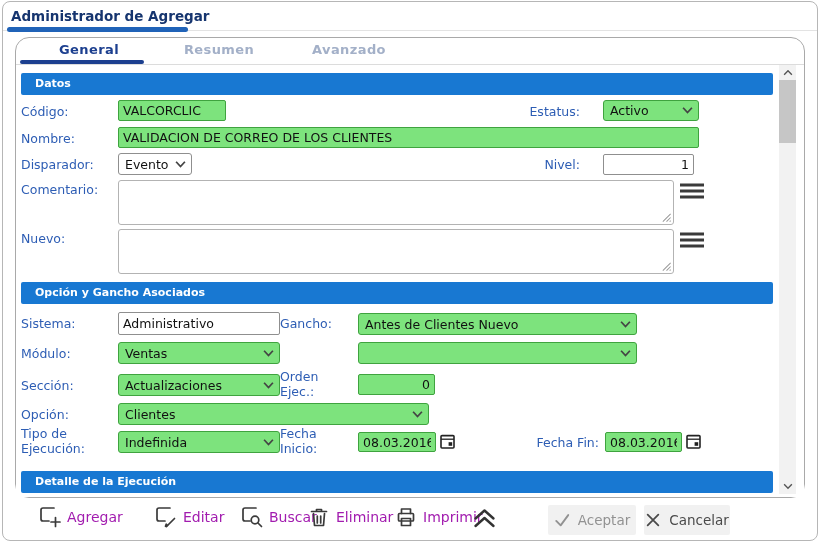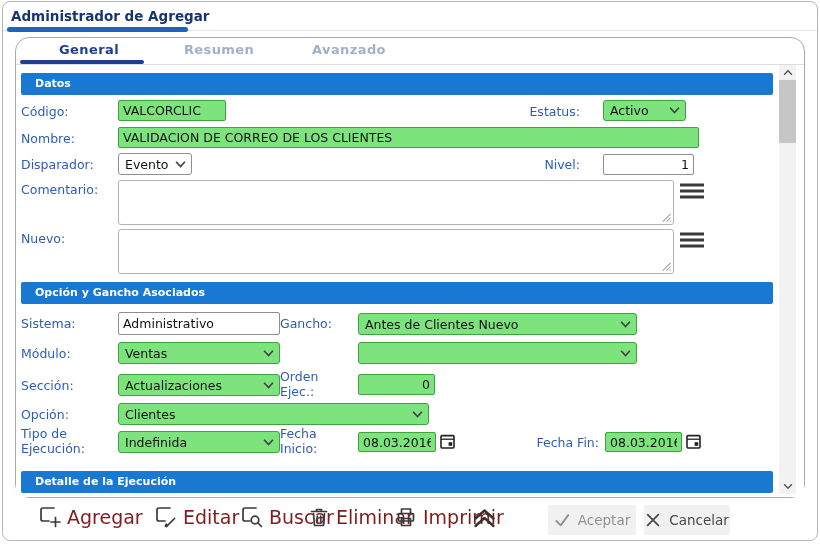--- a/index.html
+++ b/index.html
@@ -47,21 +47,21 @@
   .sb-btn{position:absolute;left:0;width:17px;height:15px;display:flex;align-items:center;justify-content:center;cursor:pointer;}
   .sb-btn.up{top:0;} .sb-btn.down{bottom:0;}
   .sb-btn path{fill:none;stroke:#555;stroke-width:1.6px;}
   .sb-thumb{position:absolute;left:0;top:15px;height:63px;width:17px;background:#c6c6c6;cursor:pointer;}
   
   .toolbar{position:absolute;left:0;right:0;bottom:2px;height:38px;}
   .tb-item{position:absolute;top:6px;display:flex;align-items:center;gap:6px;cursor:pointer;}
   .tb-ic{width:22px;height:22px;flex:none;}
   .tb-ic path,.tb-ic rect,.tb-ic circle,.tb-ic line{stroke:#3a3a3a;stroke-width:1.7px;fill:none;
     stroke-linecap:round;stroke-linejoin:round;}
-  .tb-lbl{color:#7f1d1d;font-size:19px;}
+  .tb-lbl{color:#a21caf;font-size:14px;}
   .btn{position:absolute;top:5px;height:30px;background:#f1f1f1;border:none;border-radius:2px;
     display:flex;align-items:center;justify-content:center;gap:8px;
     font-family:"DejaVu Sans","Liberation Sans",sans-serif;font-size:13.5px;cursor:pointer;}
   .btn svg{width:16px;height:16px;flex:none;}
   .btn.disabled{color:#929292;}
   .btn.cancel{color:#4a4a4a;}
 </style>
 </head>
 <body>
 
@@ -87,21 +87,21 @@
     </div>
 
     <div class="scrollarea">
 
       <div class="sec-h" style="top:8px">Datos</div>
 
       <div class="flabel" style="left:5px;top:39px">Código:</div>
       <input class="inp green" style="left: 102px; top: 35px; width: 108px;" value="VALCORCLIC">
 
       <div class="flabel r" style="left:464px;top:39px;width:100px">Estatus:</div>
-      <div class="sel green" style="left:587px;top:35px;width:83px;height:21px">
+      <div class="sel green" style="left:587px;top:35px;width:96px;height:21px">
         <span class="sel-val">Activo</span>
         <svg class="chev" viewBox="0 0 10 6">
             <polyline points="1,0.5 5,4.8 9,0.5"></polyline>
           </svg>
       </div>
 
       <div class="flabel" style="left:5px;top:66px">Nombre:</div>
       <input class="inp green" style="left: 102px; top: 62px; width: 581px;" value="VALIDACION DE CORREO DE LOS CLIENTES">
 
       <div class="flabel" style="left:5px;top:92px">Disparador:</div>

